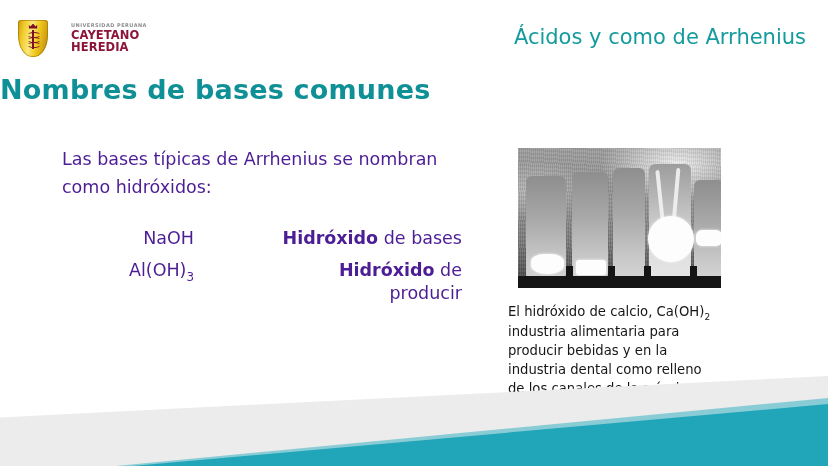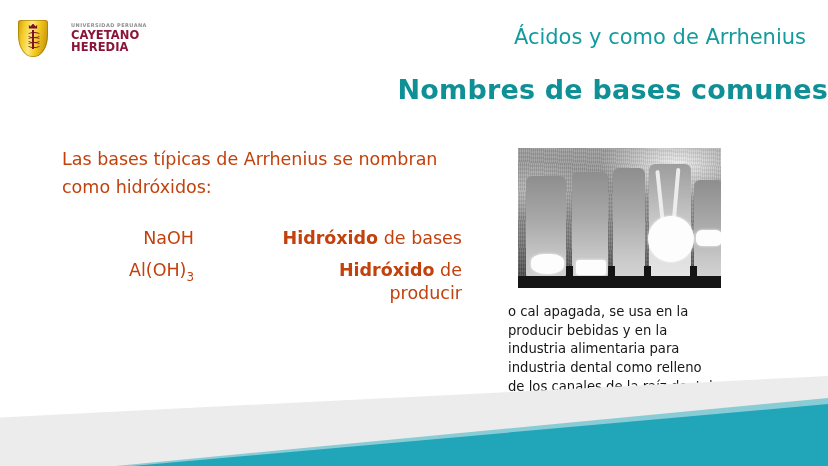--- a/index.html
+++ b/index.html
@@ -103,34 +103,34 @@
     white-space: nowrap;
     font-family: "DejaVu Sans", "Liberation Sans", sans-serif;
   }
 
   
   .slide-title {
     position: absolute;
     left: 0;
     right: 0;
     top: 74px;
-    text-align: right;
+    text-align: left;
     font-size: 27px;
     font-weight: bold;
     color: #0f9096;
     letter-spacing: 0.2px;
   }
 
   
   .body-left {
     position: absolute;
     left: 62px;
     top: 145px;
     width: 420px;
-    color: #c2410c;
+    color: #4c1d95;
   }
   .intro {
     font-size: 17.5px;
     line-height: 1.6;
     width: 400px;
     margin-bottom: 26px;
   }
   .formula-table {
     width: 400px;
     border-collapse: collapse;
@@ -331,23 +331,23 @@
       <div class="gap g4"></div>
       <div class="filling f1"></div>
       <div class="filling f2"></div>
       <div class="filling f3"></div>
       <div class="filling f4"></div>
       <div class="xr-floor"></div>
     </div>
   </div>
 
   <div class="caption">
-    <div>o  cal apagada, se usa en la</div>
+    <div><span>El hidróxido de calcio, Ca(OH)</span><sub>2</sub></div>
+    <div>industria alimentaria para</div>
     <div>producir bebidas y en la</div>
-    <div>industria alimentaria para</div>
     <div>industria  dental como relleno</div>
     <div>de los canales  de la raíz dental.</div>
   </div>
 
   <div class="band-gray"></div>
   <div class="band-teal-light"></div>
   <div class="band-teal"></div>
 
 </div>
 

